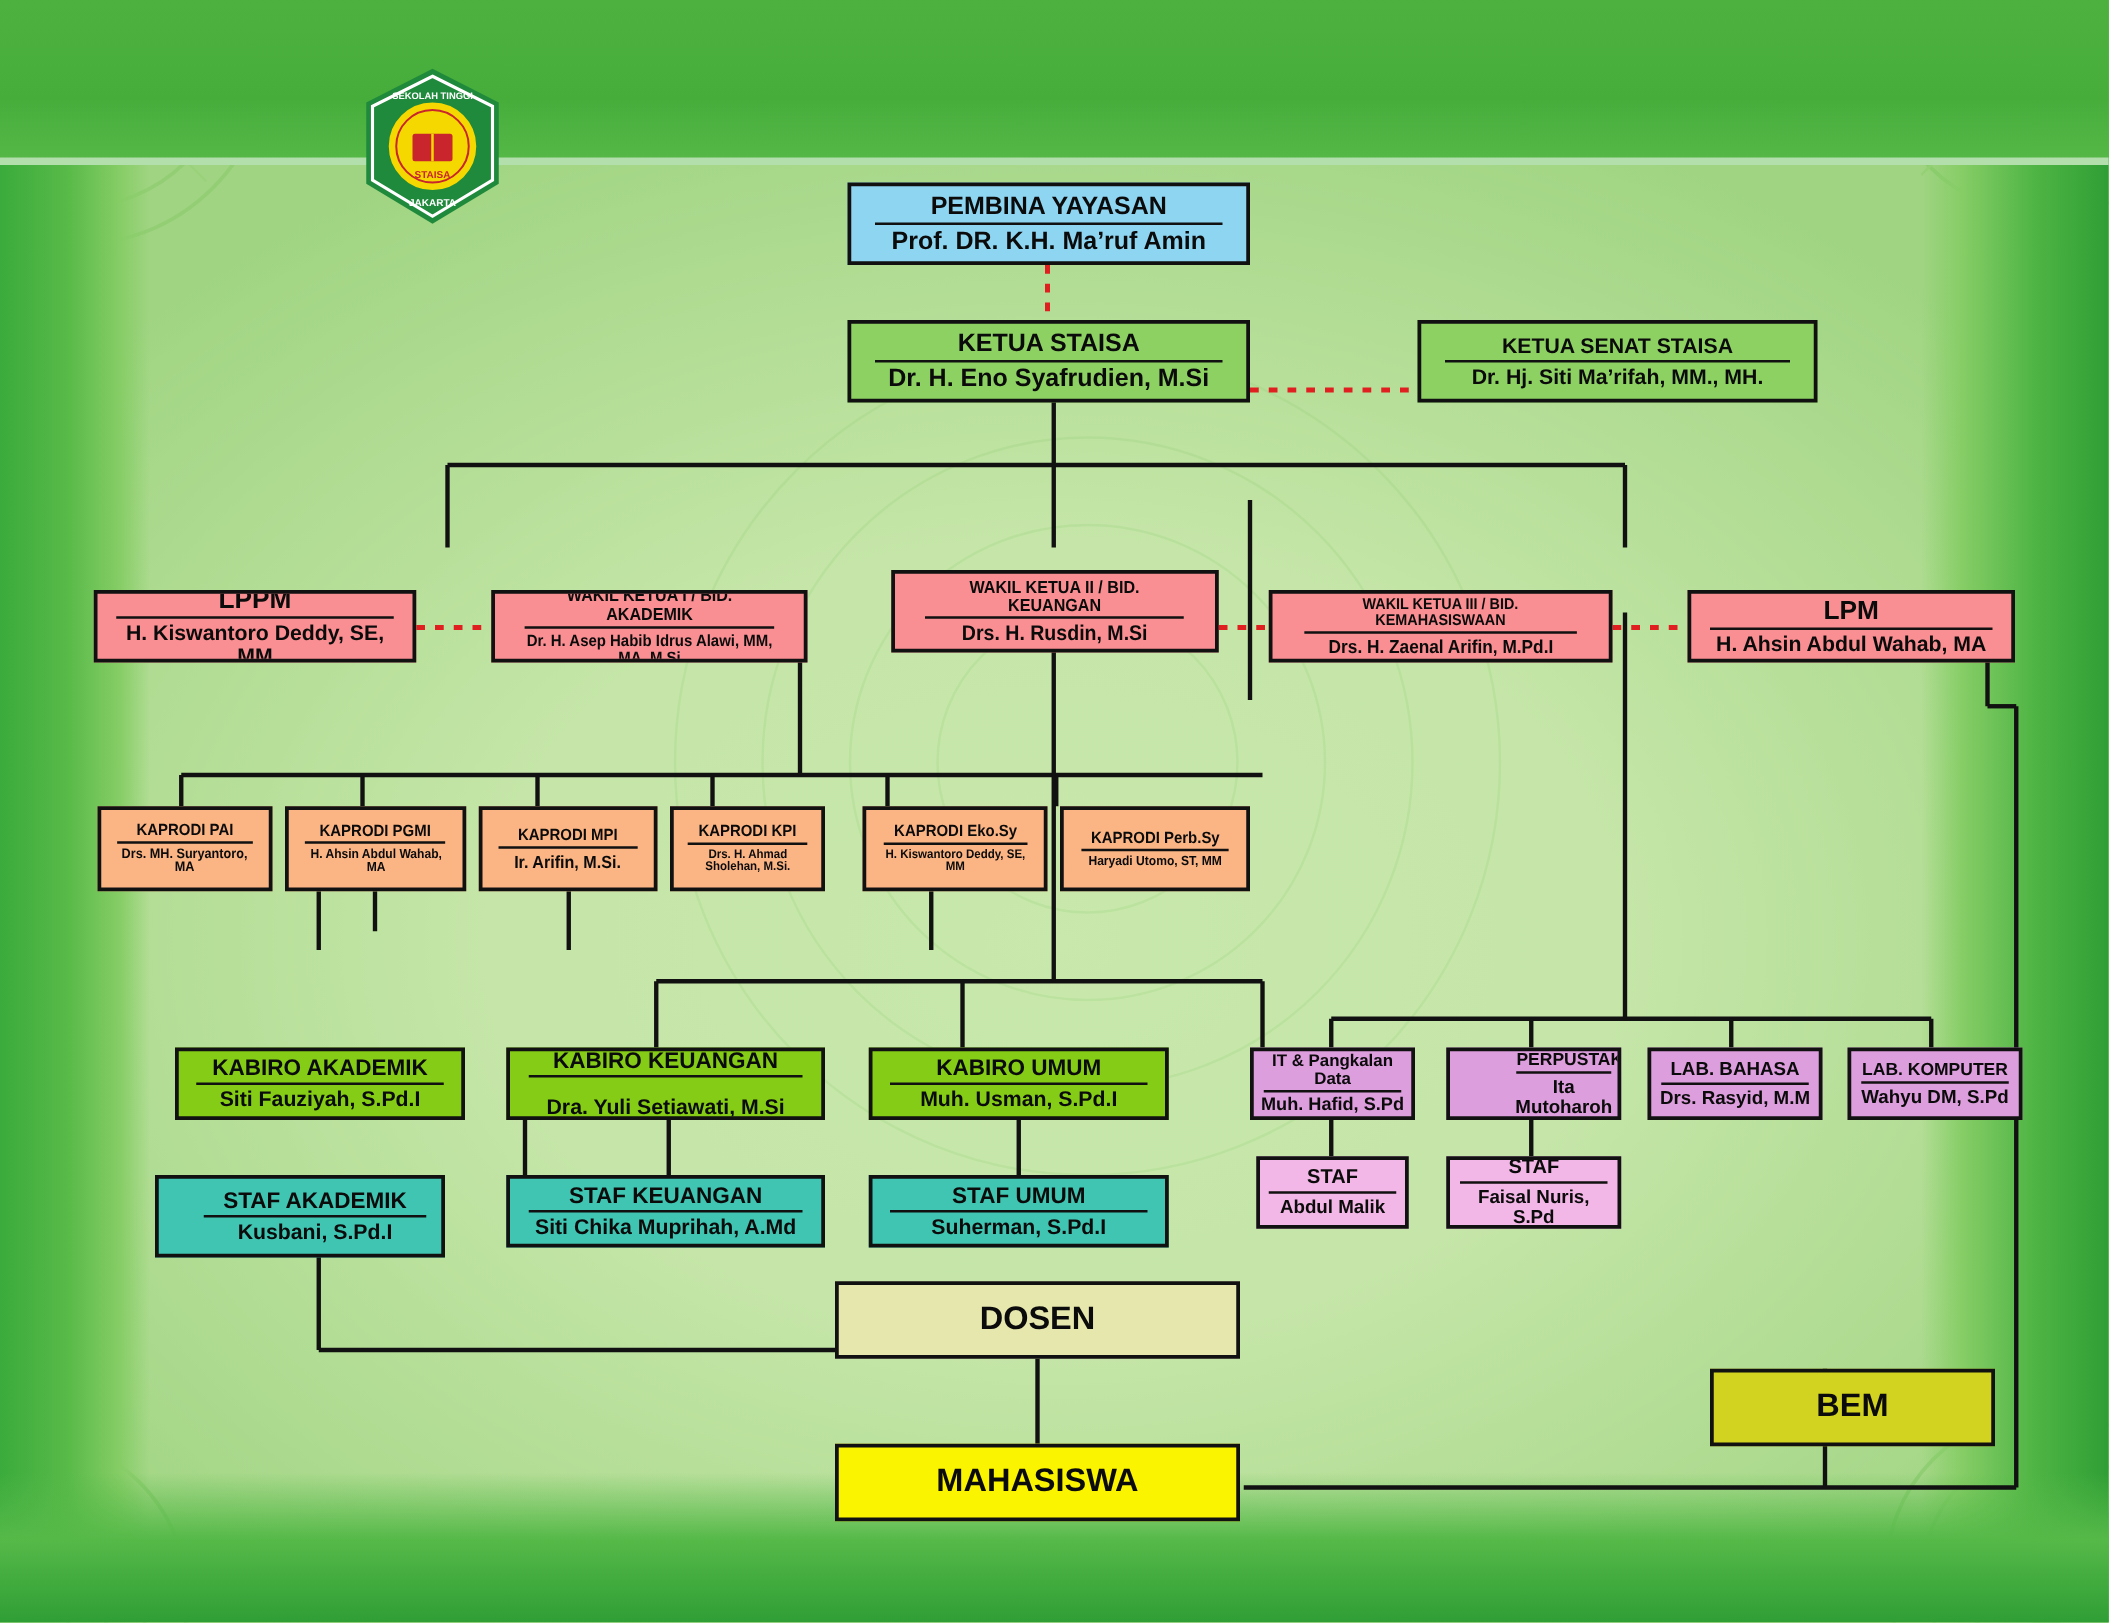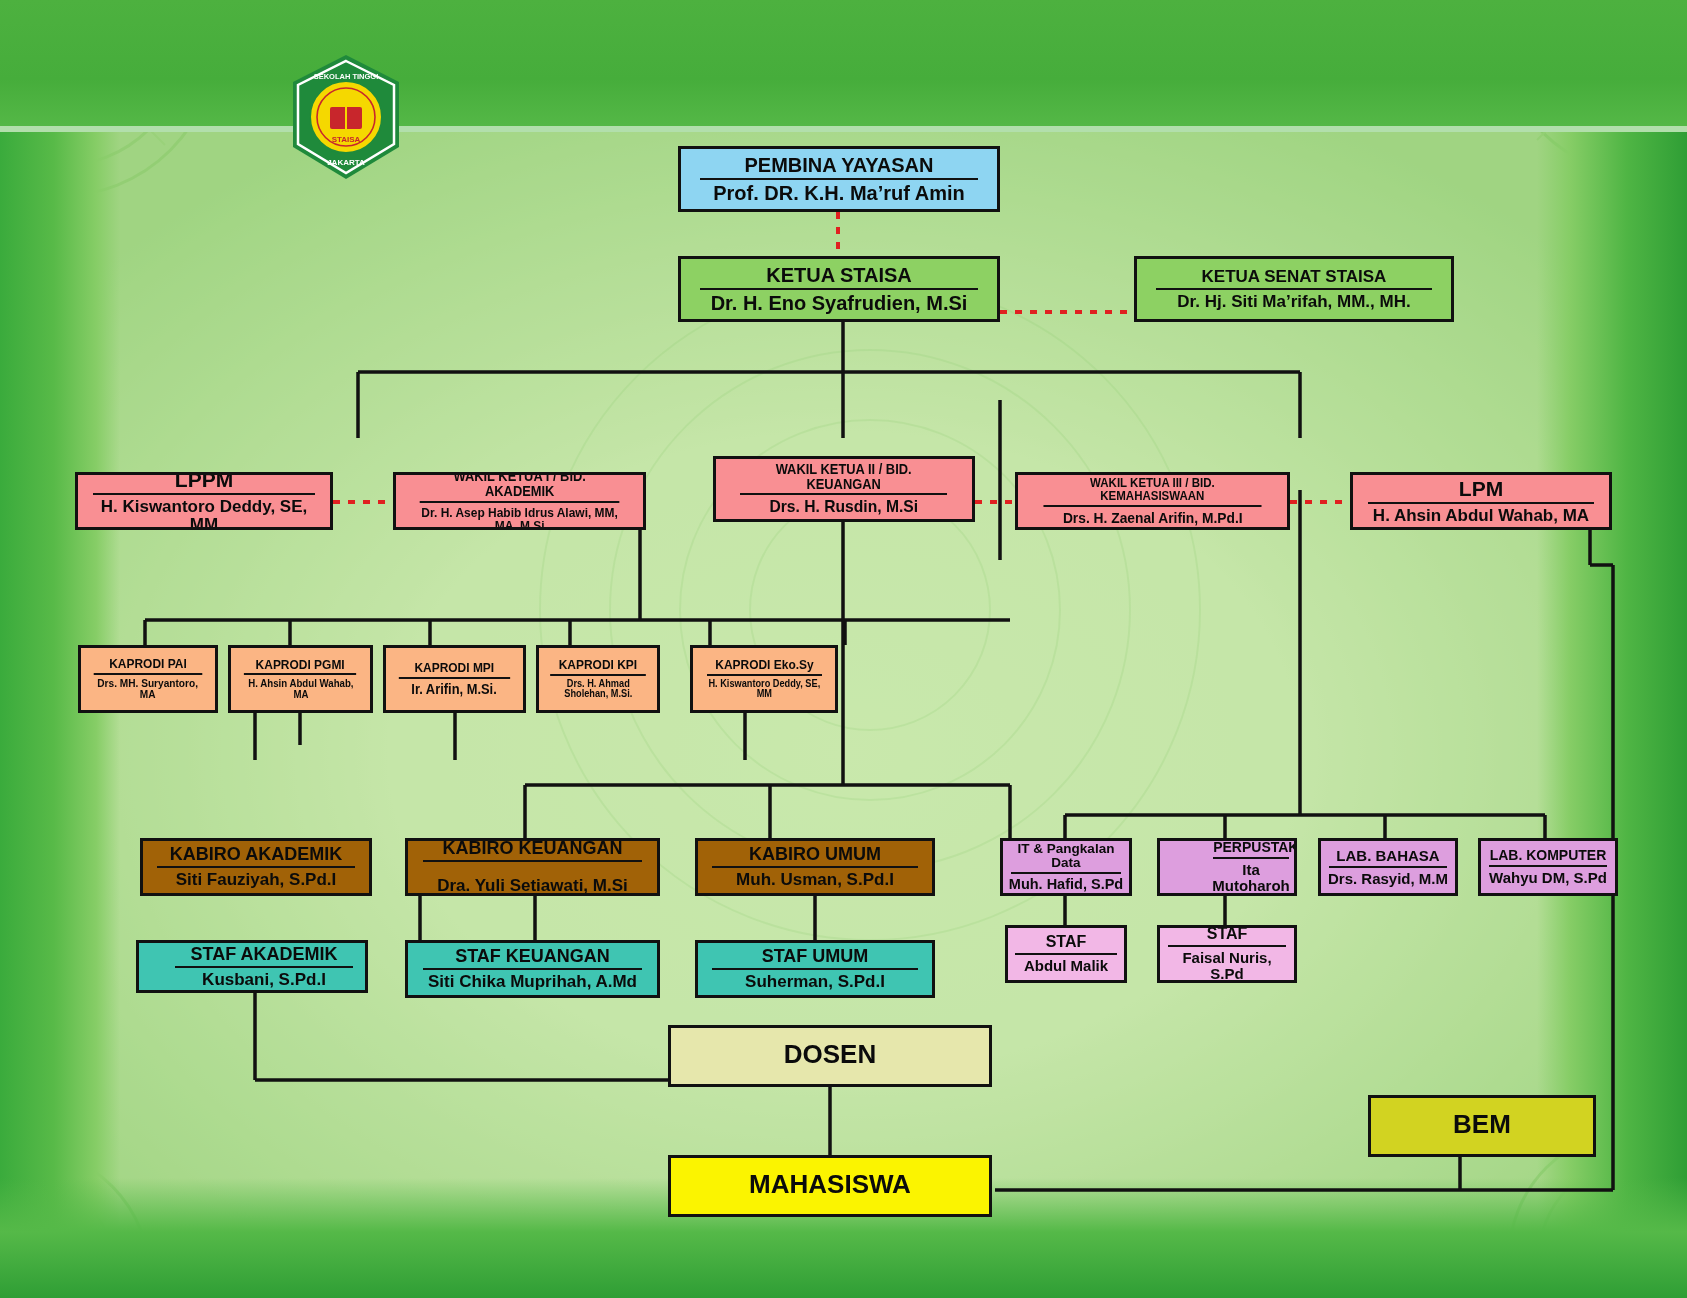--- a/index.html
+++ b/index.html
@@ -92,21 +92,21 @@
   .fs-xs .t{font-size:13px;}
   .fs-xs .n{font-size:11px;}
 
   .squeeze .t{transform:scaleX(.92);}
   .squeeze .n{transform:scaleX(.92);}
 
   .c-blue{background:#8ed5f2;}
   .c-green{background:#8dd163;}
   .c-pink{background:#f98f93;}
   .c-orange{background:#fbb584;}
-  .c-mint{background:#a16207;}
+  .c-mint{background:#84cc16;}
   .c-teal{background:#3fc5b2;}
   .c-purple{background:#dd9ede;}
   .c-pinklight{background:#f2b7e6;}
   .c-cream{background:#e6e7ac;}
   .c-yellow{background:#fbf400;}
   .c-olive{background:#d2d321;}
 
   .big .t{font-size:26px;}
 </style>
 </head>
@@ -324,37 +324,41 @@
   <div class="box two c-orange fs-xs squeeze" style="left:536px;top:645px;width:124px;height:68px;">
     <div class="t">KAPRODI KPI</div>
     <div class="n" style="font-size:10px;">Drs. H. Ahmad Sholehan, M.Si.</div>
   </div>
 
   <div class="box two c-orange fs-xs squeeze" style="left:690px;top:645px;width:148px;height:68px;">
     <div class="t">KAPRODI Eko.Sy</div>
     <div class="n" style="font-size:10px;">H. Kiswantoro Deddy, SE, MM</div>
   </div>
 
+  <div class="box two c-orange fs-xs squeeze" style="left:848px;top:645px;width:152px;height:68px;">
+    <div class="t">KAPRODI Perb.Sy</div>
+    <div class="n" style="font-size:10.5px;">Haryadi Utomo, ST, MM</div>
+  </div>
 
   <div class="box two c-mint fs-md" style="left:140px;top:838px;width:232px;height:58px;">
     <div class="t" style="font-size:18px;">KABIRO AKADEMIK</div>
     <div class="n" style="font-size:17px;">Siti Fauziyah, S.Pd.I</div>
   </div>
 
   <div class="box two c-mint fs-md" style="left:405px;top:838px;width:255px;height:58px;">
     <div class="t" style="font-size:18px;">KABIRO KEUANGAN</div>
     <div class="n" style="font-size:17px;margin-top:12px;">Dra. Yuli Setiawati, M.Si</div>
   </div>
 
   <div class="box two c-mint fs-md" style="left:695px;top:838px;width:240px;height:58px;">
     <div class="t" style="font-size:18px;">KABIRO UMUM</div>
     <div class="n" style="font-size:17px;">Muh. Usman, S.Pd.I</div>
   </div>
 
-  <div class="box two c-teal fs-md" style="left:136px;top:940px;width:232px;height:53px;padding-left:24px;">
+  <div class="box two c-teal fs-md" style="left:124px;top:940px;width:232px;height:66px;padding-left:24px;">
     <div class="t" style="font-size:18px;">STAF AKADEMIK</div>
     <div class="n" style="font-size:17px;">Kusbani, S.Pd.I</div>
   </div>
 
   <div class="box two c-teal fs-md" style="left:405px;top:940px;width:255px;height:58px;">
     <div class="t" style="font-size:18px;">STAF KEUANGAN</div>
     <div class="n" style="font-size:17px;">Siti Chika Muprihah, A.Md</div>
   </div>
 
   <div class="box two c-teal fs-md" style="left:695px;top:940px;width:240px;height:58px;">

